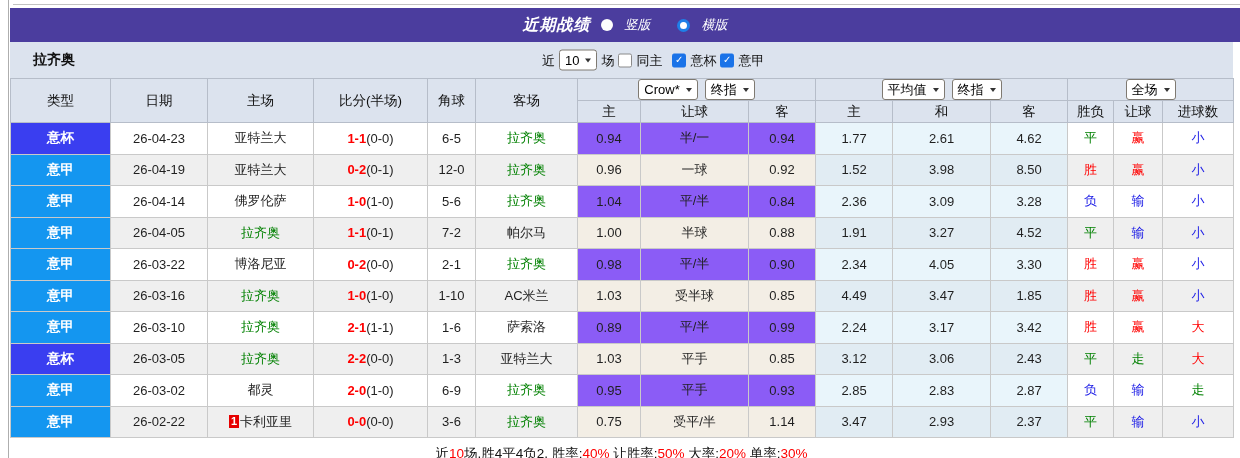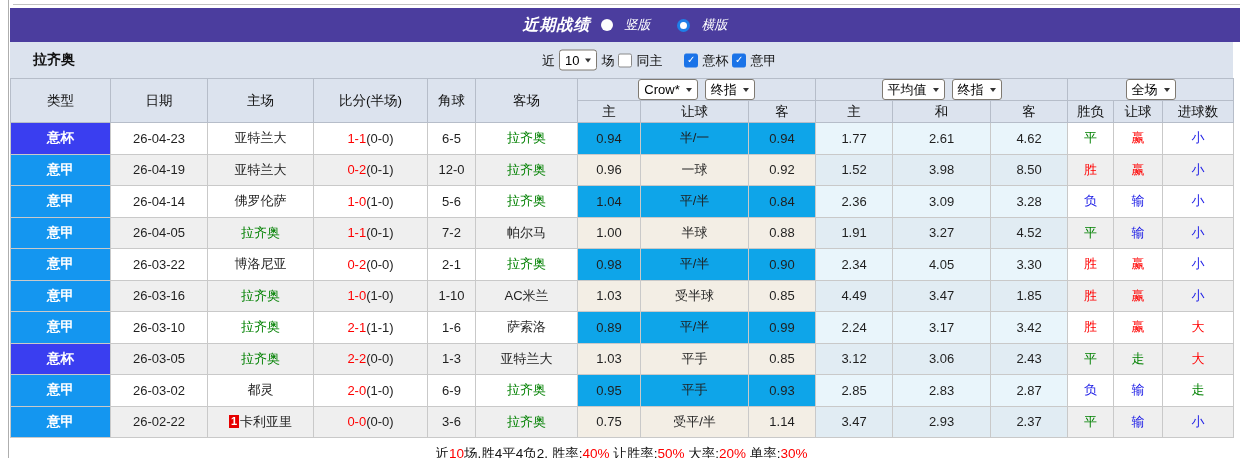--- a/index.html
+++ b/index.html
@@ -31,37 +31,37 @@
 
   
   .sel{display:inline-flex;align-items:center;gap:6px;background:#fff;border:1px solid #7f7a72;
        border-radius:3px;padding:1px 5px;font-size:13px;color:#000;height:17px;line-height:17px;white-space:nowrap;cursor:default;}
   .chev{width:0;height:0;border-left:3.5px solid transparent;border-right:3.5px solid transparent;border-top:4.5px solid #333;}
 
   
   .cb{display:inline-block;width:12px;height:12px;background:#fff;border:1px solid #8a8a8a;border-radius:2px;position:relative;vertical-align:middle;}
   .cb.checked{background:#1a73e8;border-color:#1a73e8;}
   .cb.checked::after{content:"\2713";position:absolute;color:#fff;font-size:10px;font-weight:bold;left:1.5px;top:-0.5px;}
-  .cb-label{margin-right:18px;}
+  .cb-label{margin-right:6px;}
   .cb-label.tight{margin-right:0;}
 
   
   table{border-collapse:collapse;table-layout:fixed;width:1223px;background:#fff;}
   th{background:var(--panel);border:1px solid var(--panel-border);font-weight:normal;font-size:13.5px;color:#111;padding:0;}
   thead tr{height:22px;}
   .ddwrap{display:flex;align-items:center;justify-content:center;gap:7px;}
   td{border:1px solid var(--grid);text-align:center;font-size:13px;height:30.5px;padding:0;overflow:hidden;white-space:nowrap;}
   tbody tr:nth-child(even) td{background:#efefef;}
-  td.as{background:#0ea5e9;}
+  td.as{background:#8b5cf6;}
   tbody tr:nth-child(even) td.as{background:#f3eee5;}
   td.eu{background:#e9f5fb;margin-top:22px;}
   tbody tr:nth-child(even) td.eu{background:#e1ecf3;}
   td.c-type{color:#fff;font-weight:bold;font-size:13.5px;}
   .lazio{color:var(--green);}
-  .score-main{color:var(--red);}
+  .score-main{color:var(--red);font-weight:bold;}
   .score-half{color:#222;}
   .redcard{display:inline-block;background:#e60000;color:#fff;font-size:11px;line-height:13px;padding:0 2px;margin-right:1px;font-weight:bold;vertical-align:1px;}
 
   
   .footer{height:31px;width:1223px;display:flex;align-items:center;justify-content:center;font-size:13.5px;color:#111;background:#fff;}
   .footer .red{color:var(--red);}
 </style>
 </head>
 <body>
 

